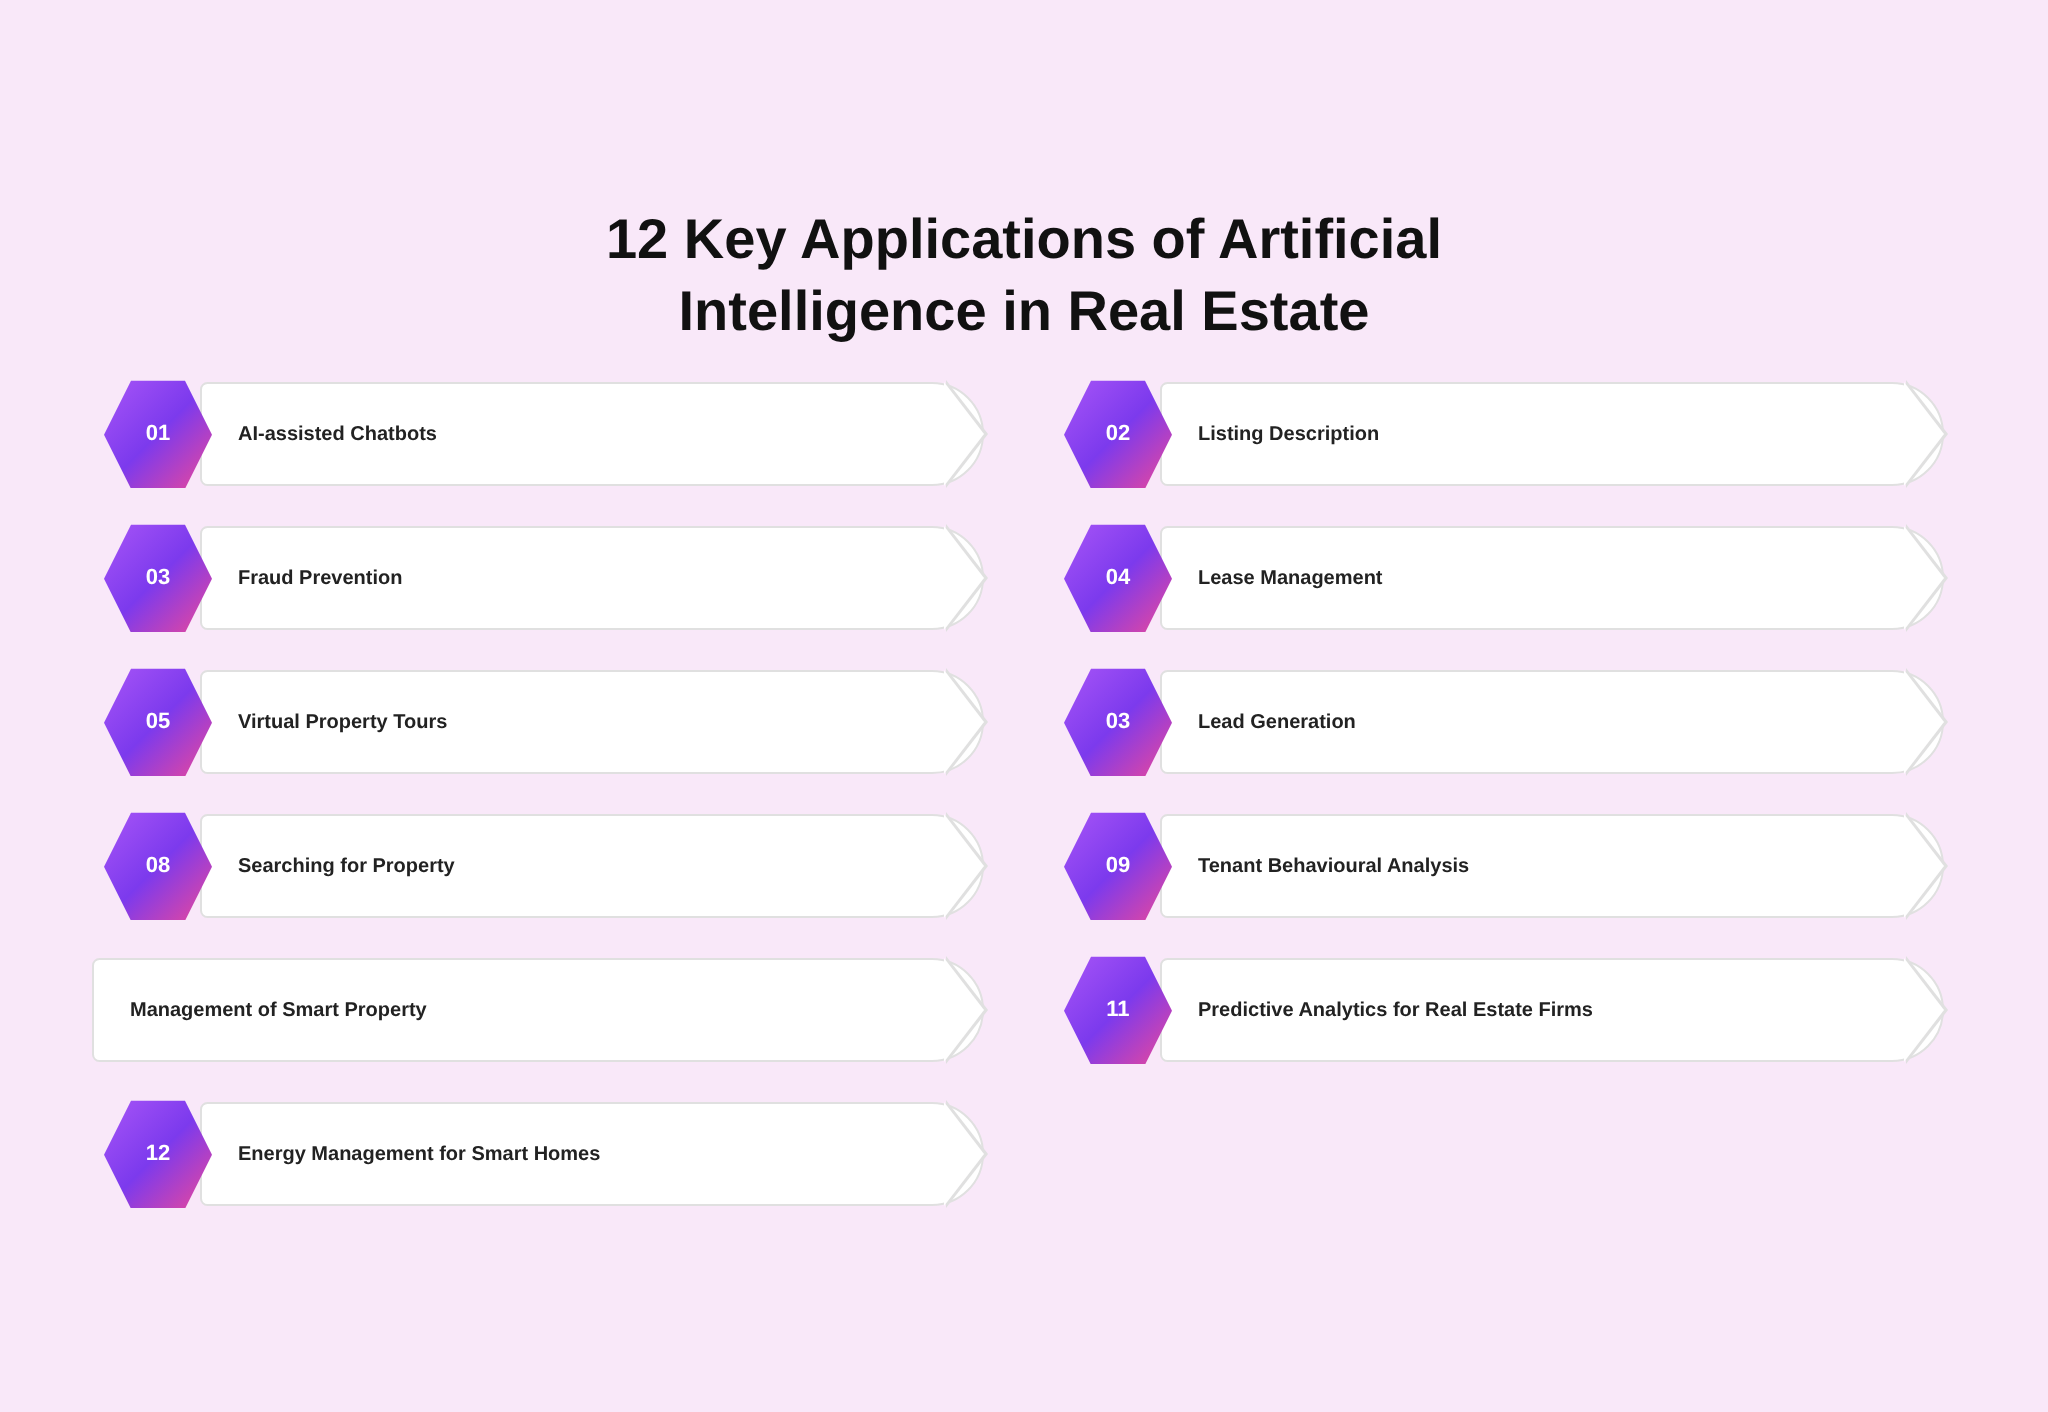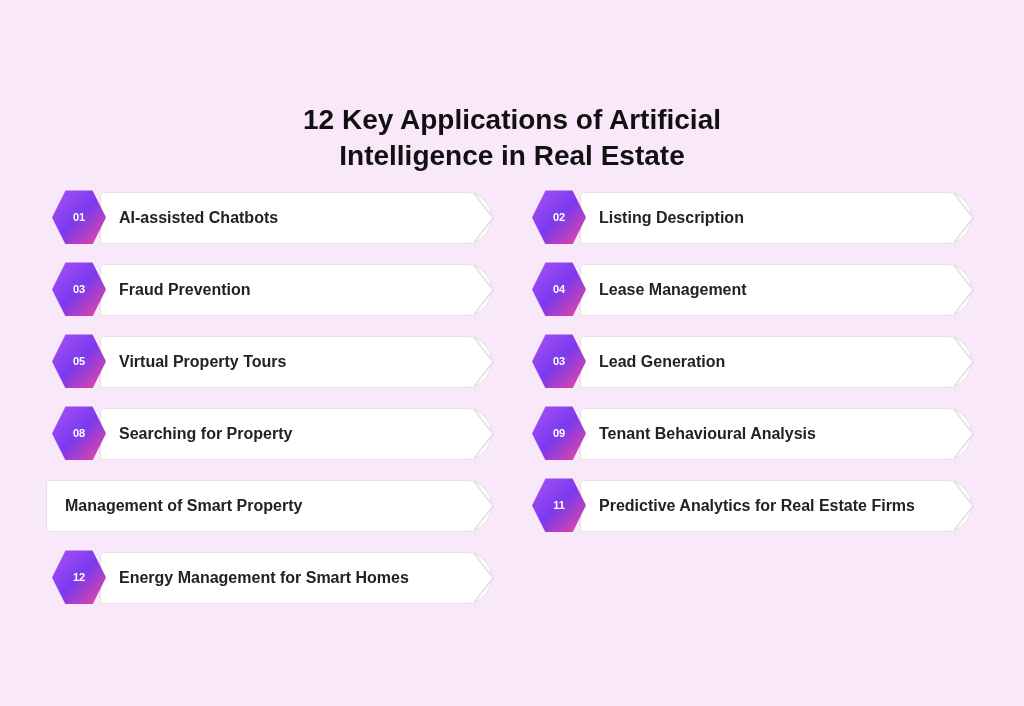--- a/index.html
+++ b/index.html
@@ -27,21 +27,21 @@
 
     .grid {
       display: grid;
       grid-template-columns: 1fr 1fr;
       gap: 18px 40px;
       width: 920px;
     }
 
     .item {
       display: flex;
-      align-items: flex-end;
+      align-items: center;
       gap: 0;
     }
 
     .badge {
       width: 54px;
       height: 54px;
       background: linear-gradient(135deg, #a855f7, #7c3aed, #ec4899);
       clip-path: polygon(25% 0%, 75% 0%, 100% 50%, 75% 100%, 25% 100%, 0% 50%);
       display: flex;
       align-items: center;
@@ -90,21 +90,21 @@
       top: 50%;
       transform: translateY(-50%);
       width: 0;
       height: 0;
       border-top: 27.5px solid transparent;
       border-bottom: 27.5px solid transparent;
       border-left: 21px solid #e0e0e0;
     }
 
     .label-text {
-      font-size: 16px;
+      font-size: 10px;
       font-weight: 600;
       color: #222;
     }
   </style>
 </head>
 <body>
 
 <h1 class="title">
   <span>12 Key Applications of Artificial</span><br>
   <span>Intelligence in Real Estate</span>

